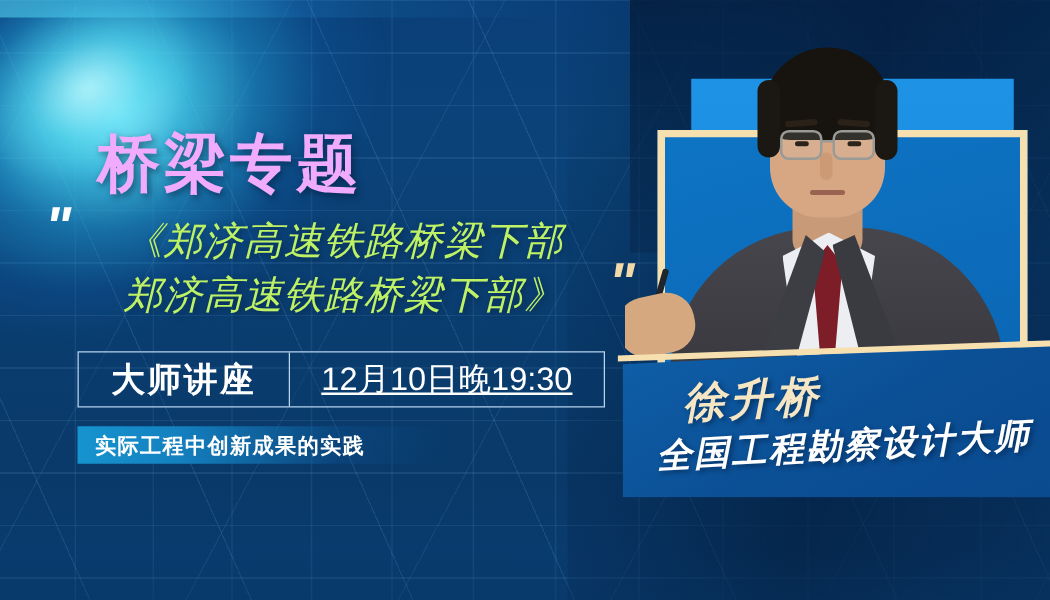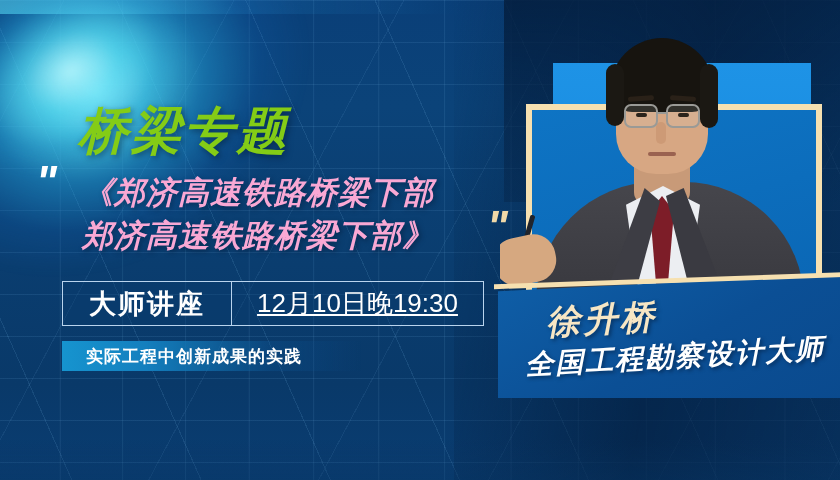--- a/index.html
+++ b/index.html
@@ -78,36 +78,36 @@
     background:linear-gradient(90deg,rgba(90,225,250,.55),rgba(40,150,220,.18) 28%,rgba(0,0,0,0) 55%);
   }
   .band-bottom{
     position:absolute;left:0;right:0;bottom:0;height:40px;
     background:linear-gradient(180deg,rgba(0,0,0,0),rgba(8,52,96,.35));
   }
 
   
   .headline{
     position:absolute;left:78px;top:98px;
-    font-size:50px;font-weight:bold;font-style:italic;
-    color:#84cc16;letter-spacing:3px;
+    font-size:50px;font-weight:bold;
+    color:#f0abfc;letter-spacing:3px;
     text-shadow:2px 2px 6px rgba(2,22,48,.55);
     white-space:nowrap;
   }
   .quote-open,.quote-close{
     position:absolute;font-style:italic;font-weight:bold;
     font-size:44px;line-height:1;letter-spacing:-2px;
   }
   .quote-open{left:36px;top:160px;color:#ffffff;}
   .quote-close{left:487px;top:205px;color:#f1d9a8;}
 
   .subtitle{
-    position:absolute;left:82px;top:172px;width:420px;
-    font-size:31px;font-weight:bold;font-style:italic;
-    color:#f9a8d4;line-height:1.38;letter-spacing:1px;
+    position:absolute;left:99px;top:172px;width:420px;
+    font-size:31px;font-weight:normal;font-style:italic;
+    color:#bef264;line-height:1.38;letter-spacing:1px;
     text-shadow:2px 2px 5px rgba(2,22,48,.5);
   }
   .subtitle div{white-space:nowrap;}
 
   
   .infobox{
     position:absolute;left:62px;top:281px;width:422px;height:45px;
     border:1px solid #b9d4ee;display:flex;align-items:stretch;
     background:rgba(9,58,108,.30);
   }
@@ -117,21 +117,21 @@
   }
   .infobox .divider{width:1px;background:#b9d4ee;}
   .infobox .cell-b{
     flex:1;display:flex;align-items:center;justify-content:center;
     font-size:26px;color:#ffffff;letter-spacing:0px;text-decoration:underline;
   }
 
   
   .tagline{
     position:absolute;left:62px;top:341px;width:300px;height:30px;
-    display:flex;align-items:center;padding-left:24px;
+    display:flex;align-items:center;padding-left:14px;
     background:linear-gradient(90deg,#1694cf 0%,#147fbe 28%,rgba(14,86,150,.35) 70%,rgba(12,70,128,0) 100%);
     font-size:17px;font-weight:bold;color:#ffffff;letter-spacing:1px;
   }
 
   
   .panel-blue-back{
     position:absolute;left:553px;top:63px;width:258px;height:206px;
     background:linear-gradient(180deg,#1e93e6,#1688dc);
   }
   .frame-gold{

